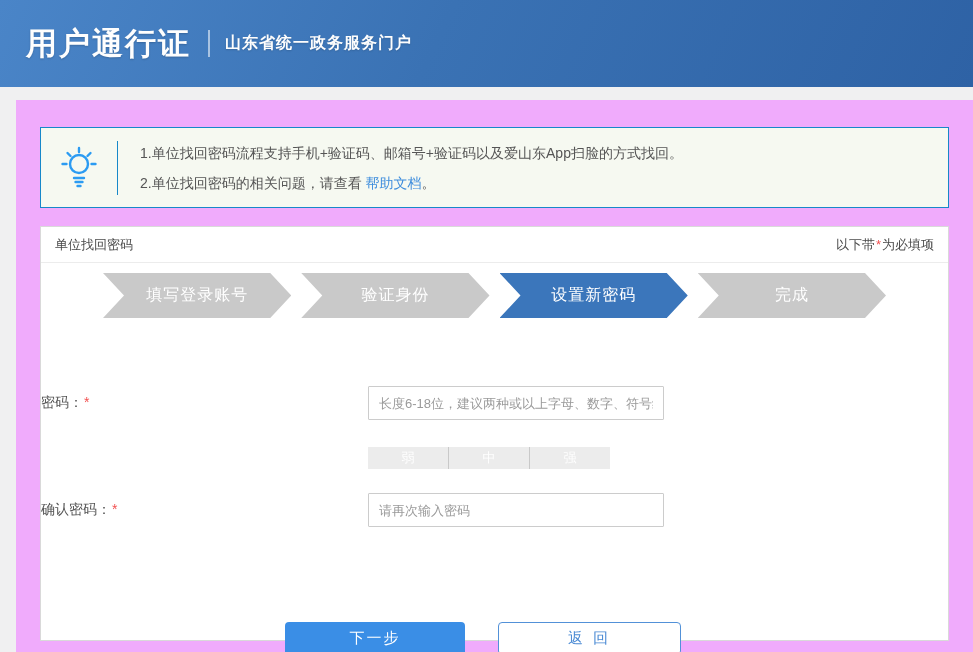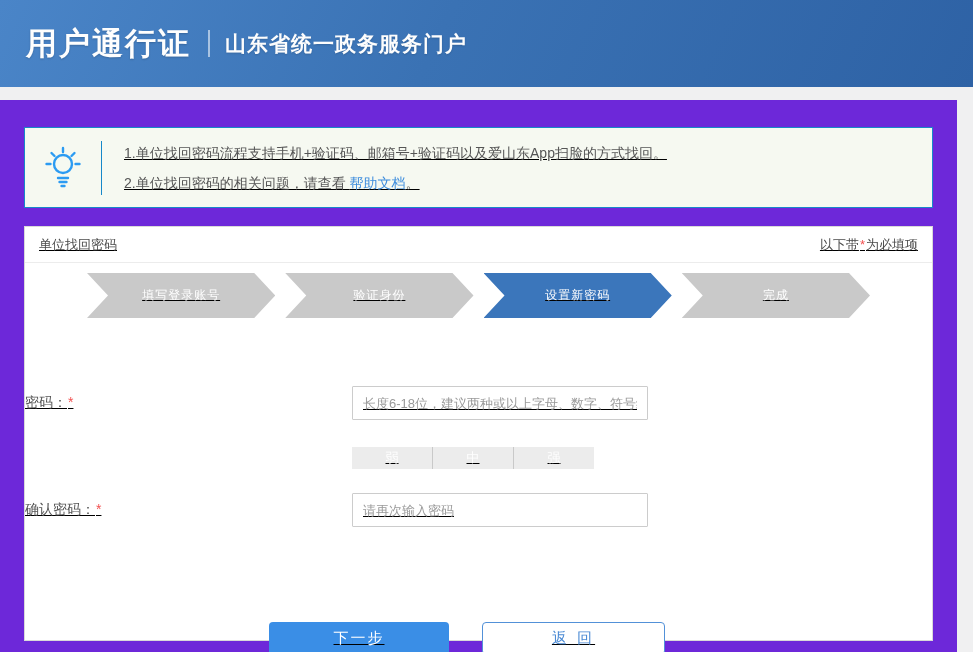--- a/index.html
+++ b/index.html
@@ -18,28 +18,27 @@
   }
   .header-title {
     font-size:31px; font-weight:bold; color:#fefefe; letter-spacing:2px;
     text-shadow:0 1px 2px rgba(0,0,0,.18);
   }
   .header-divider {
     width:2px; height:27px; background:rgba(255,255,255,.55);
     margin:0 15px 0 17px;
   }
   .header-subtitle {
-    font-size:21px; font-weight:bold; color:#fdfdfd; letter-spacing:1px;
+    font-size:16px; font-weight:bold; color:#fdfdfd; letter-spacing:1px;
     text-shadow:0 1px 2px rgba(0,0,0,.15);
   }
   
   .card {
-    position:absolute; left:0; top:100px; width:957px; height:552px;
-    background:#6d28d9;
-    text-decoration:underline;
+    position:absolute; left:16px; top:100px; width:957px; height:552px;
+    background:#f0abfc;
   }
   
   .tip-box {
     margin:27px 24px 0 24px; height:81px;
     border:1px solid #1788c9; background:#f6f9f1;
     display:flex; align-items:center;
   }
   .tip-icon-wrap { width:76px; display:flex; justify-content:center; }
   .tip-divider { width:1px; height:54px; background:#1788c9; }
   .tip-text { padding-left:22px; font-size:14px; color:#555; line-height:30px; }
@@ -54,21 +53,21 @@
     display:flex; align-items:center; justify-content:space-between;
     font-size:13px; color:#4a4a4a;
     border-bottom:1px solid #ececec;
   }
   .required-star { color:#f25050; padding:0 1px; }
   
   .steps { margin:10px 62px 0 62px; display:flex; gap:10px; height:45px; }
   .step {
     flex:1; background:#c9c9c9; color:#fff;
     display:flex; align-items:center; justify-content:center;
-    font-size:12px; letter-spacing:1px;
+    font-size:16px; letter-spacing:1px;
     clip-path:polygon(0 0, calc(100% - 21px) 0, 100% 50%, calc(100% - 21px) 100%, 0 100%, 21px 50%);
   }
   .step.active { background:#3b76bb; }
   
   .form-row { display:flex; align-items:center; height:34px; }
   .row-password { margin-top:68px; }
   .row-confirm { margin-top:24px; }
   .form-label { width:322px; text-align:left; font-size:14px; color:#555; }
   .text-input {
     width:296px; height:34px; margin-left:5px;

